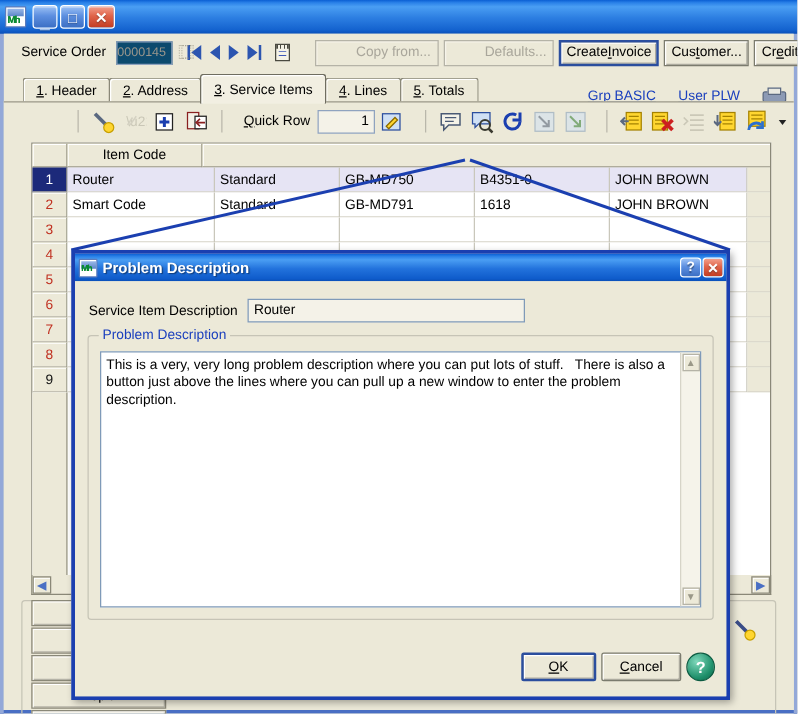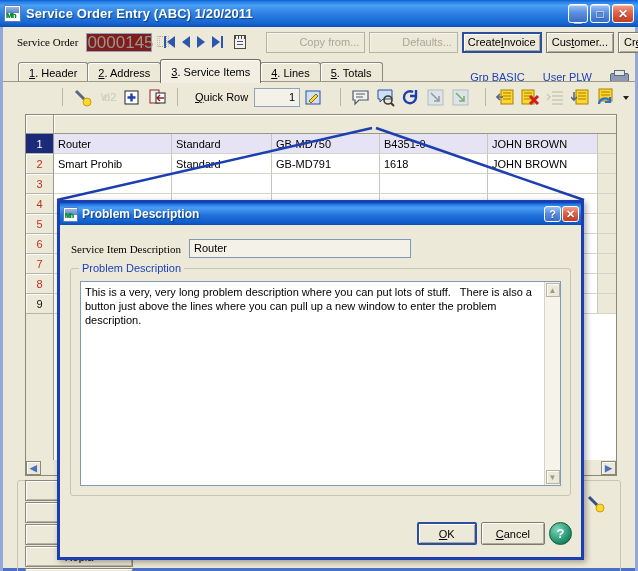--- a/index.html
+++ b/index.html
@@ -80,25 +80,25 @@
   .client {
     position: absolute; left: 3px; top: 27px; right: 3px; bottom: 3px;
     background: #ece9d8;
   }
 
   
   .toolbar {
     position: absolute; left: 0; top: 0; width: 632px; height: 30px;
     display: flex; align-items: center; padding-left: 14px; gap: 0;
   }
-  .lbl { color: #000; font-size: 11px; white-space: nowrap; font-family: Liberation Serif, serif; }
+  .lbl { color: #000; font-size: 11px; white-space: nowrap; }
   .so-input {
     width: 66px; height: 19px; margin-left: 8px;
-    border: 1px solid #8fa3bf; background: #7f1d1d;
-    color: #9a968c; font-size: 17px;
+    border: 1px solid #8fa3bf; background: #0c4a6e;
+    color: #9a968c; font-size: 10px;
     text-align: center; padding-right: 4px; line-height: 17px;
   }
   .mini-icon { width: 17px; height: 18px; margin-left: 2px; position: relative; opacity: .45; }
   .mini-icon .sq {
     position: absolute; left: 3px; top: 3px; width: 10px; height: 11px;
     border: 1px dotted #8a8878;
   }
   .nav-btns { display: flex; align-items: center; gap: 7px; margin-left: 8px; }
   .tri { width: 0; height: 0; }
   .tri.l { border-top: 6px solid transparent; border-bottom: 6px solid transparent; border-right: 8px solid #2c55b0; }
@@ -346,21 +346,20 @@
 <body>
 
 <div id="app">
 
   <div class="win-frame"></div>
   <div class="lrail"></div>
   <div class="rail"></div>
 
   <div class="titlebar">
     <div class="title-icon"></div>
-    <div class="title-text">Service Order Entry (ABC) 1/20/2011</div>
     <div class="win-btns">
       <div class="win-btn min">
         <span class="g">_</span>
       </div>
       <div class="win-btn">
         <span class="g">□</span>
       </div>
       <div class="win-btn close">
         <span class="g">✕</span>
       </div>
@@ -532,36 +531,37 @@
         <span class="ico" style="width:10px">
           <svg width="10" height="19" viewBox="0 0 10 19">
             <path d="M2 8 l3 4 l3 -4 z" fill="#222"></path>
           </svg>
         </span>
       </div>
 
       <div class="grid">
         <div class="ghead">
           <div class="gh rownum"></div>
+          <div class="gh" style="width:108px">Item Code</div>
           <div class="gh" style="flex:1;border-right:none"></div>
         </div>
 
         <div class="grow sel">
           <div class="gc num">1</div>
           <div class="gc" style="width:118px">Router</div>
           <div class="gc" style="width:100px">Standard</div>
           <div class="gc" style="width:108px">GB-MD750</div>
           <div class="gc" style="width:108px">B4351-0</div>
           <div class="gc" style="width:110px">JOHN BROWN</div>
           <div class="gc tail" style="flex:1"></div>
         </div>
 
         <div class="grow">
           <div class="gc num">2</div>
-          <div class="gc" style="width:118px">Smart Prohib</div>
+          <div class="gc" style="width:118px">Smart Code</div>
           <div class="gc" style="width:100px">Standard</div>
           <div class="gc" style="width:108px">GB-MD791</div>
           <div class="gc" style="width:108px">1618</div>
           <div class="gc" style="width:110px">JOHN BROWN</div>
           <div class="gc tail" style="flex:1"></div>
         </div>
 
         <div class="grow">
           <div class="gc num">3</div>
           <div class="gc" style="width:118px"></div>

